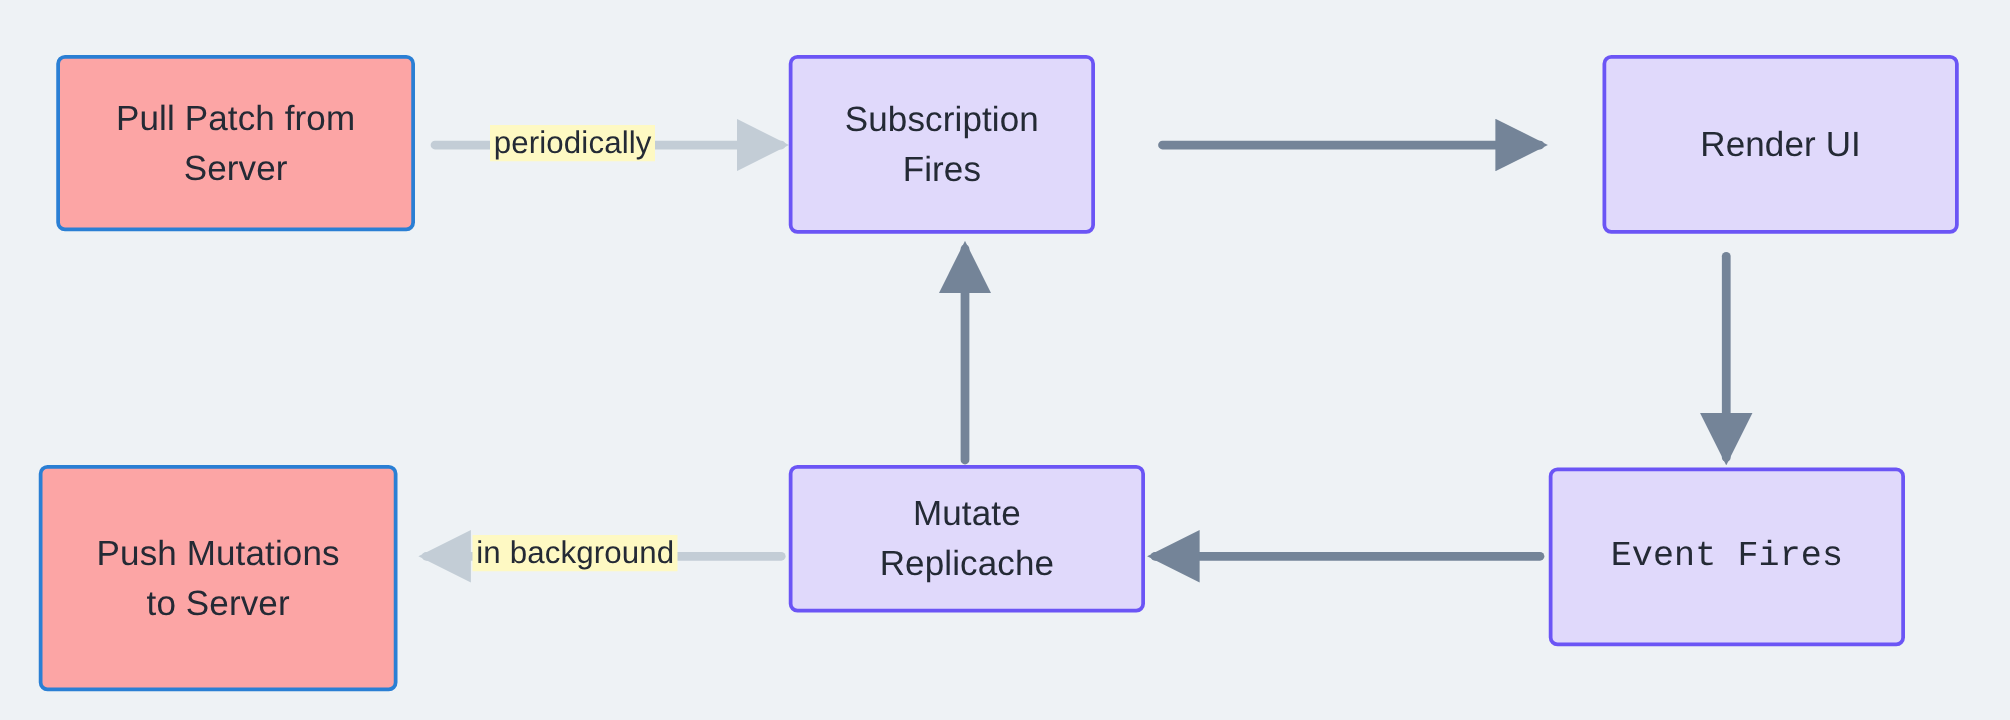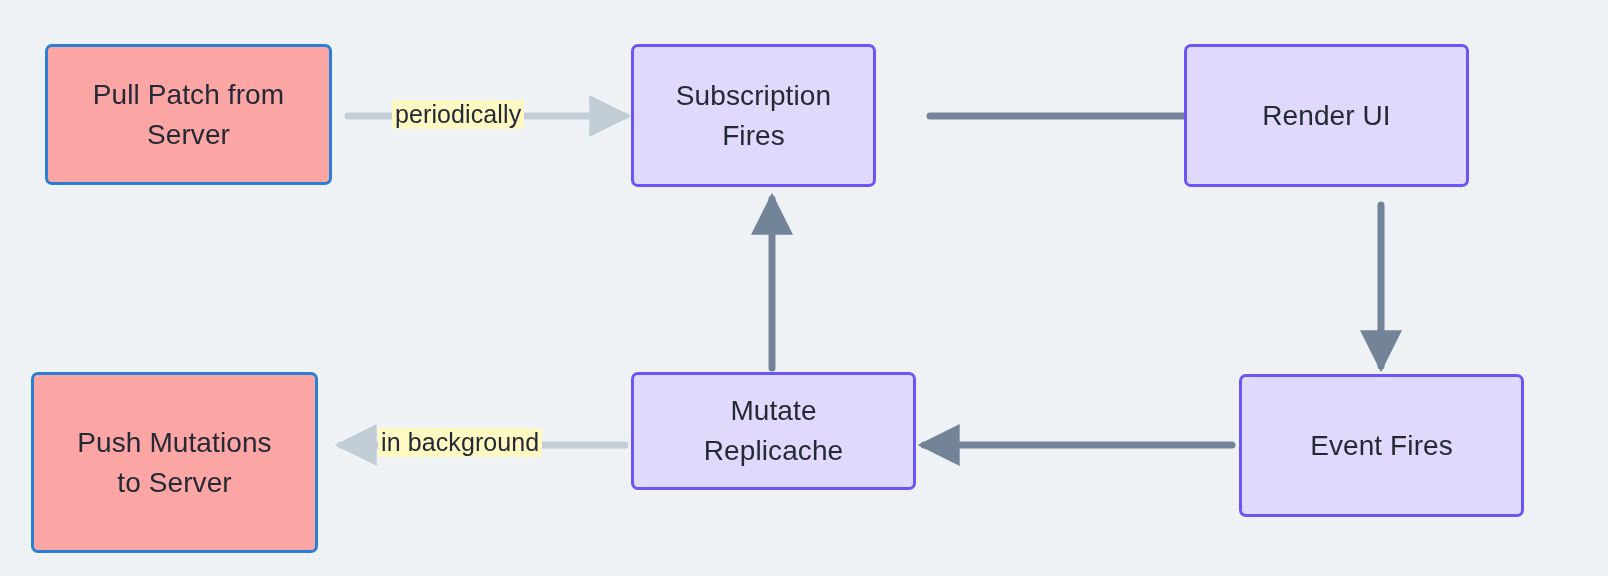--- a/index.html
+++ b/index.html
@@ -55,22 +55,22 @@
     font-size: 25px;
     color: #242a35;
     white-space: nowrap;
     background: #fef9c3;
     padding: 0 3px;
     letter-spacing: 0.1px;
   }
   
   #node-pull      { left: 45px;   top: 44px;  width: 287px; height: 141px; }
   #node-sub       { left: 631px;  top: 44px;  width: 245px; height: 143px; }
-  #node-render    { left: 1184px; top: 44px;  width: 285px; height: 143px; }
-  #node-event     { left: 1239px; top: 374px; width: 285px; height: 143px; }
+  #node-render    { left: 1282px; top: 44px;  width: 285px; height: 143px; }
+  #node-event     { left: 1239px; top: 374px; width: 285px; height: 143px; font-family: Liberation Mono, monospace; }
   #node-mutate    { left: 631px;  top: 372px; width: 285px; height: 118px; }
   #node-push      { left: 31px;   top: 372px; width: 287px; height: 181px; }
 
   #label-periodically { left: 392px; top: 100px; }
   #label-background   { left: 378px; top: 428px; }
 </style>
 </head>
 <body>
 
 <div id="diagram">

